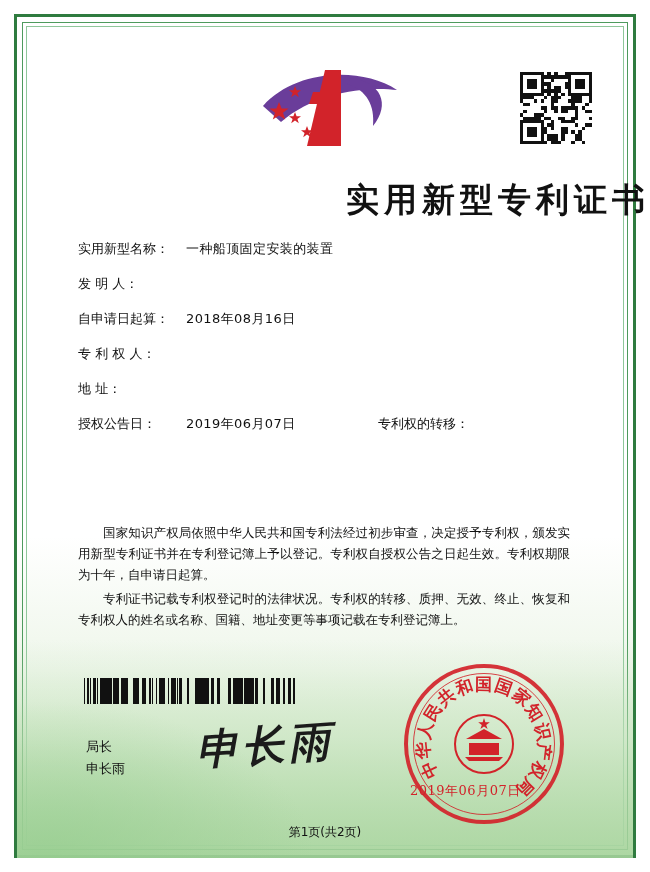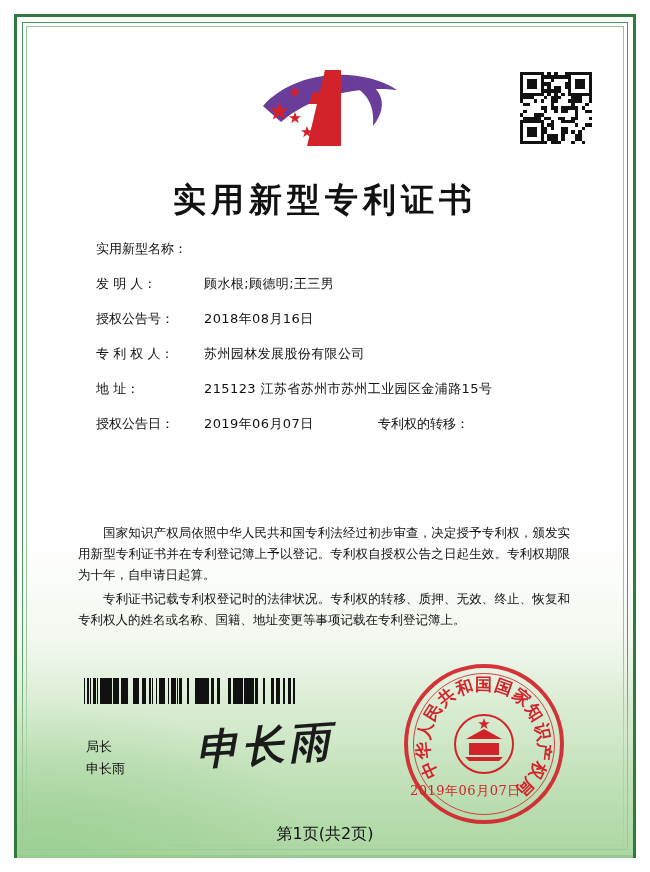--- a/index.html
+++ b/index.html
@@ -84,21 +84,21 @@
     width: 100%; height: 100%;
     background: #fff;
   }
   .qr-grid i { background: transparent; }
   .qr-grid i.on { background: #111; }
 
   
   .title {
     position: absolute;
     left: 0; right: 0; top: 178px;
-    text-align: center;
+    text-align: right;
     font-size: 33px;
     font-weight: bold;
     letter-spacing: 5px;
     color: #111;
     font-family: "DejaVu Serif", "Liberation Serif", serif;
   }
 
   
   .fields {
     position: absolute;
@@ -110,21 +110,20 @@
     align-items: baseline;
     margin-bottom: 17px;
     font-size: 13px;
     color: #111;
   }
   .row .lab {
     width: 108px;
     flex: 0 0 108px;
     letter-spacing: 0px;
     white-space: nowrap;
-    margin-left: 18px;
   }
   .row .val {
     flex: 1 1 auto;
     letter-spacing: 0.4px;
   }
 
   .row-split { display: flex; align-items: baseline; font-size: 13px; }
   .row-split .seg1 { display: flex; align-items: flex-start; width: 300px; }
   .row-split .seg2 { display: flex; align-items: baseline; }
   .row-split .lab2 { white-space: nowrap; margin-right: 6px; }
@@ -214,21 +213,21 @@
     color: #d2232a;
     letter-spacing: 0.5px;
     font-family: "DejaVu Serif", "Liberation Serif", serif;
   }
 
   
   .footer {
     position: absolute;
     left: 0; right: 0; top: 824px;
     text-align: center;
-    font-size: 16px;
+    font-size: 12px;
     color: #111;
   }
 </style>
 </head>
 <body>
 
 <div id="page">
 
   <div class="frame-outer"></div>
   <div class="frame-inner"></div>
@@ -697,36 +696,34 @@
         <i></i>
         <i></i>
       </div>
   </div>
 
   <div class="title">实用新型专利证书</div>
 
   <div class="fields">
     <div class="row">
       <div class="lab">实用新型名称：</div>
+      <div class="val">一种船顶固定安装的装置</div>
     </div>
     <div class="row">
       <div class="lab">发 明 人：</div>
-      <div class="val">顾水根;顾德明;王三男</div>
     </div>
     <div class="row">
-      <div class="lab">授权公告号：</div>
+      <div class="lab">自申请日起算：</div>
       <div class="val">2018年08月16日</div>
     </div>
     <div class="row">
       <div class="lab">专 利 权 人：</div>
-      <div class="val">苏州园林发展股份有限公司</div>
     </div>
     <div class="row">
       <div class="lab">地 址：</div>
-      <div class="val">215123 江苏省苏州市苏州工业园区金浦路15号</div>
     </div>
     <div class="row row-split">
       <div class="seg1">
         <div class="lab">授权公告日：</div>
         <div class="val">2019年06月07日</div>
       </div>
       <div class="seg2">
         <div class="lab2">专利权的转移：</div>
       </div>
     </div>

